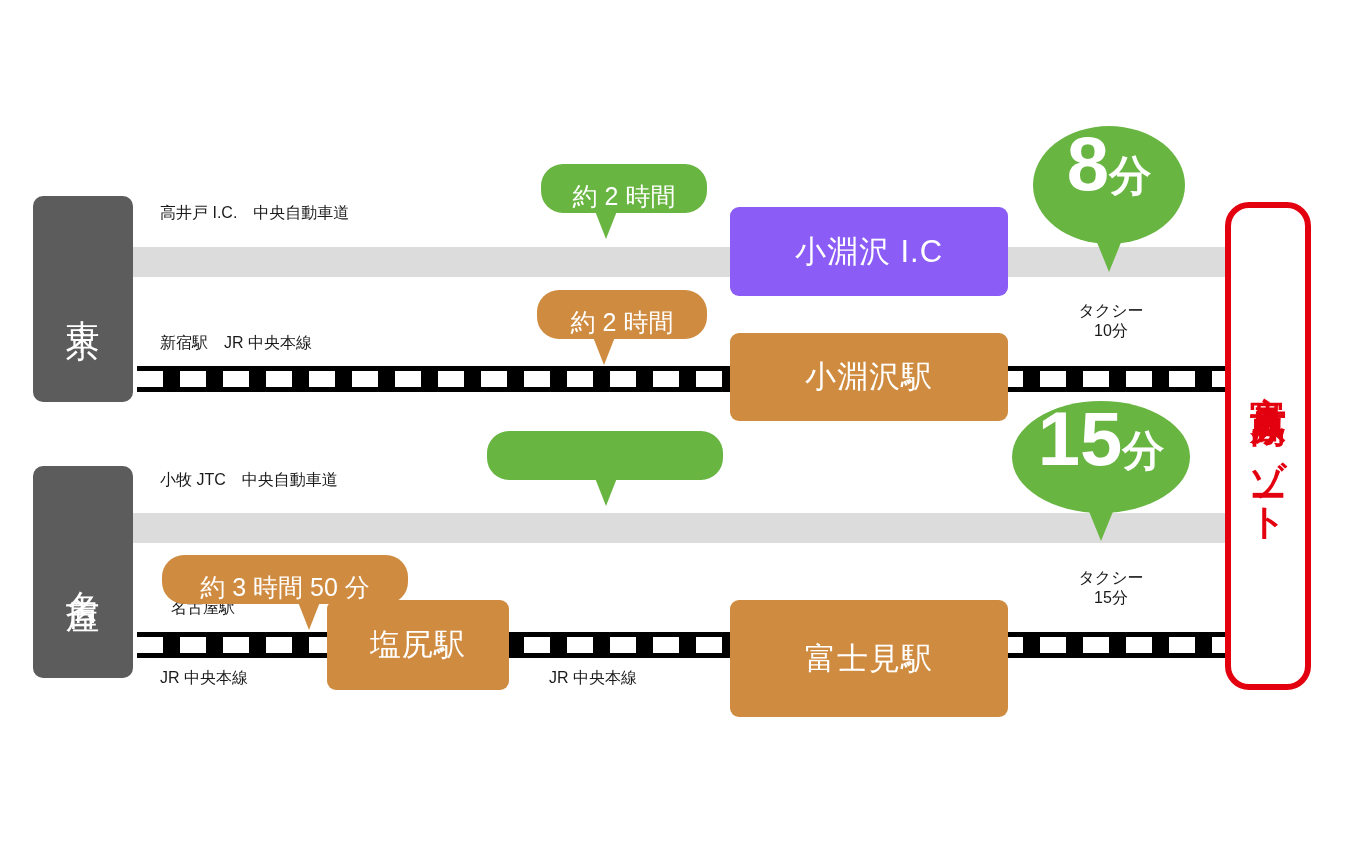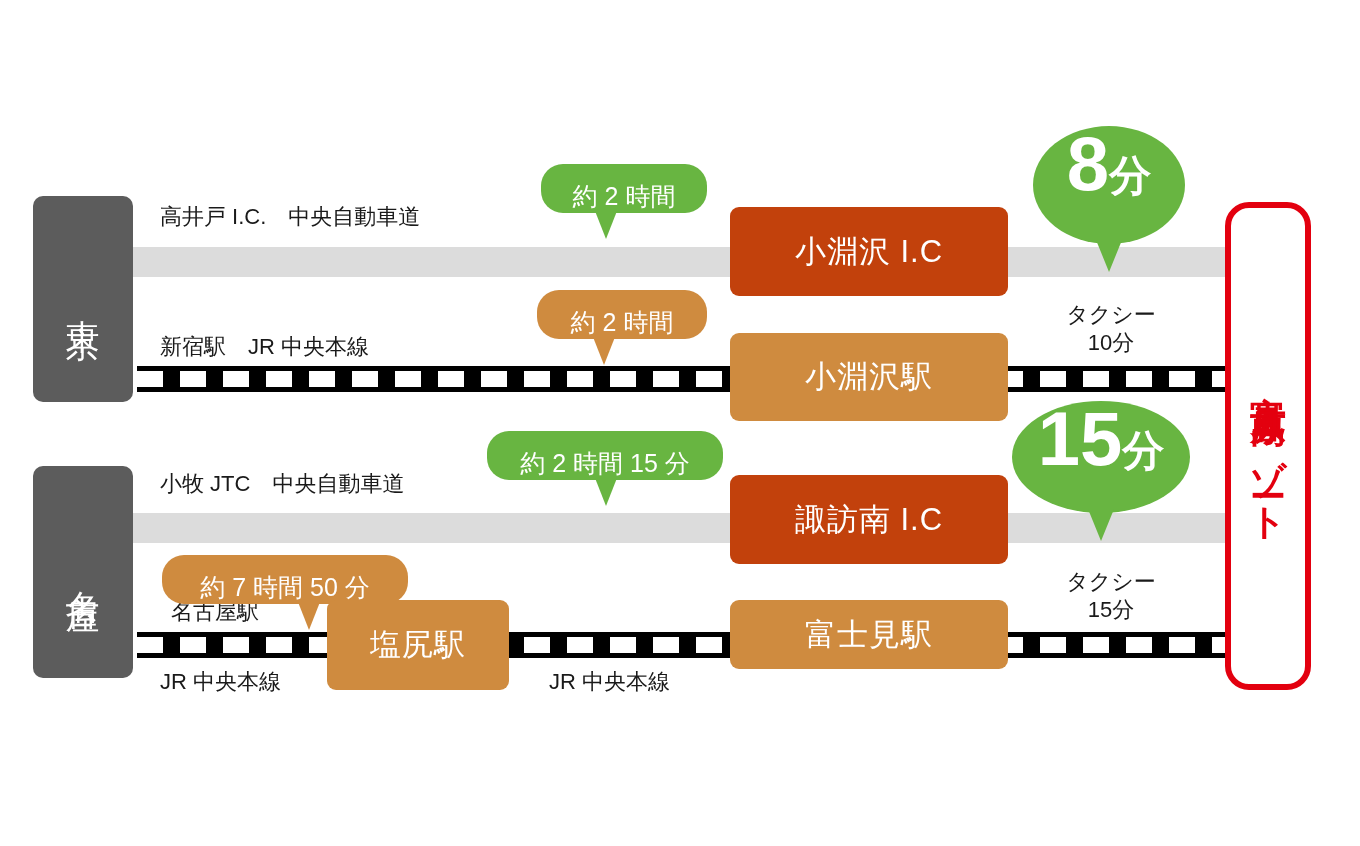--- a/index.html
+++ b/index.html
@@ -43,38 +43,38 @@
     left:0;top:5px;right:0;bottom:5px;
     background-image:repeating-linear-gradient(
         to right,
         #ffffff 0px, #ffffff 26px,
         #000000 26px, #000000 43px);
   }
 
   
   .caption{
     position:absolute;
-    font-size:22px;
+    font-size:16px;
     color:#1a1a1a;
     white-space:pre;
     line-height:1.25;
   }
   .caption.center{text-align:center;}
 
   
   .node{
     position:absolute;
     border-radius:9px;
     color:#ffffff;
     display:flex;align-items:center;justify-content:center;
     font-size:31px;
     letter-spacing:1px;
     white-space:nowrap;
   }
-  .node.green{background:#c2410c;}
+  .node.green{background:#8b5cf6;}
   .node.orange{background:#cf8b3f;}
 
   
   .bubble{
     position:absolute;
     border-radius:22px;
     color:#ffffff;
     display:flex;align-items:flex-end;justify-content:center;
     font-size:25px;
     white-space:nowrap;
@@ -167,47 +167,43 @@
   <div class="caption center" style="left:1046px;top:301px;width:130px;">タクシー
 10分</div>
 
   <div class="origin-box" style="left:33px;top:466px;width:100px;height:212px;">
     <span>名古屋</span>
   </div>
 
   <div class="highway" style="left:133px;top:513px;width:1093px;"></div>
   <div class="caption" style="left:160px;top:470px;text-align:center;">小牧 JTC　中央自動車道</div>
   <div class="bubble green" style="left:487px;top:431px;width:236px;height:49px;">
-    <span>約 2 時間 15 分</span>
     <span class="tail" style="left:108px;"></span>
-  </div>
-  <div class="node green" style="left:730px;top:475px;width:278px;height:89px;">
-    <span>諏訪南 I.C</span>
   </div>
   <div class="oval" style="left:1012px;top:401px;width:178px;height:112px;justify-content:center;">
     <span class="num">15</span>
     <span class="unit">分</span>
     <span class="tail"></span>
   </div>
 
   <div class="rail" style="left:137px;top:632px;width:1089px;"></div>
   <div class="caption" style="left:160px;top:598px;margin-left:11px;">名古屋駅</div>
   <div class="bubble orange" style="left:162px;top:555px;width:246px;height:49px;">
-    <span>約 7 時間 50 分</span>
+    <span>約 3 時間 50 分</span>
     <span class="tail" style="left:136px;"></span>
   </div>
   <div class="caption" style="left:160px;top:668px;">JR 中央本線</div>
 
   <div class="node orange" style="left:327px;top:600px;width:182px;height:90px;font-family:Liberation Serif, serif;">
     <span>塩尻駅</span>
   </div>
 
   <div class="caption" style="left:549px;top:668px;">JR 中央本線</div>
 
-  <div class="node orange" style="left:730px;top:600px;width:278px;height:69px;text-align:right;">
+  <div class="node orange" style="left:730px;top:600px;width:278px;height:117px;text-align:right;">
     <span>富士見駅</span>
   </div>
   <div class="caption center" style="left:1046px;top:568px;width:130px;">タクシー
 15分</div>
 
   <div class="dest" style="left:1225px;top:202px;width:86px;height:488px;">
     <span>富士見高原リゾート</span>
   </div>
 
 </div>

